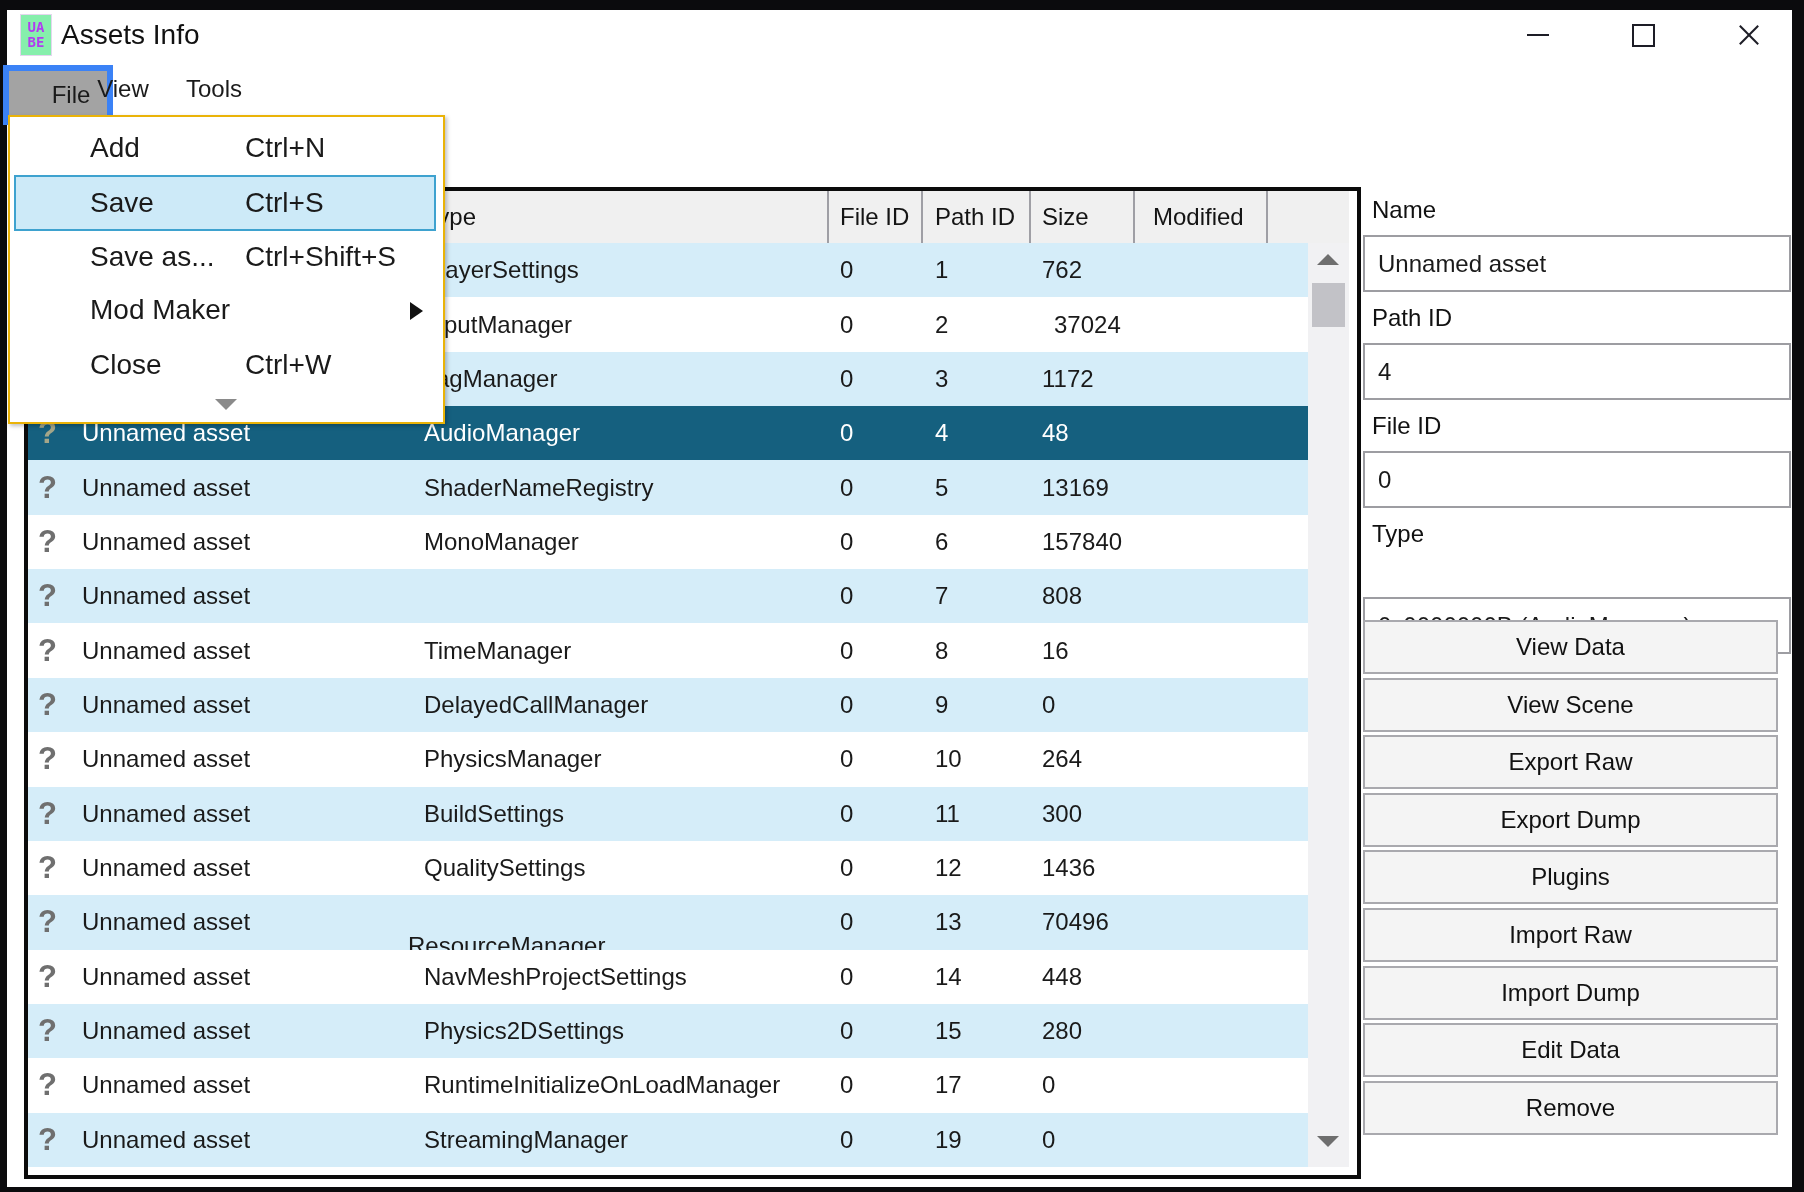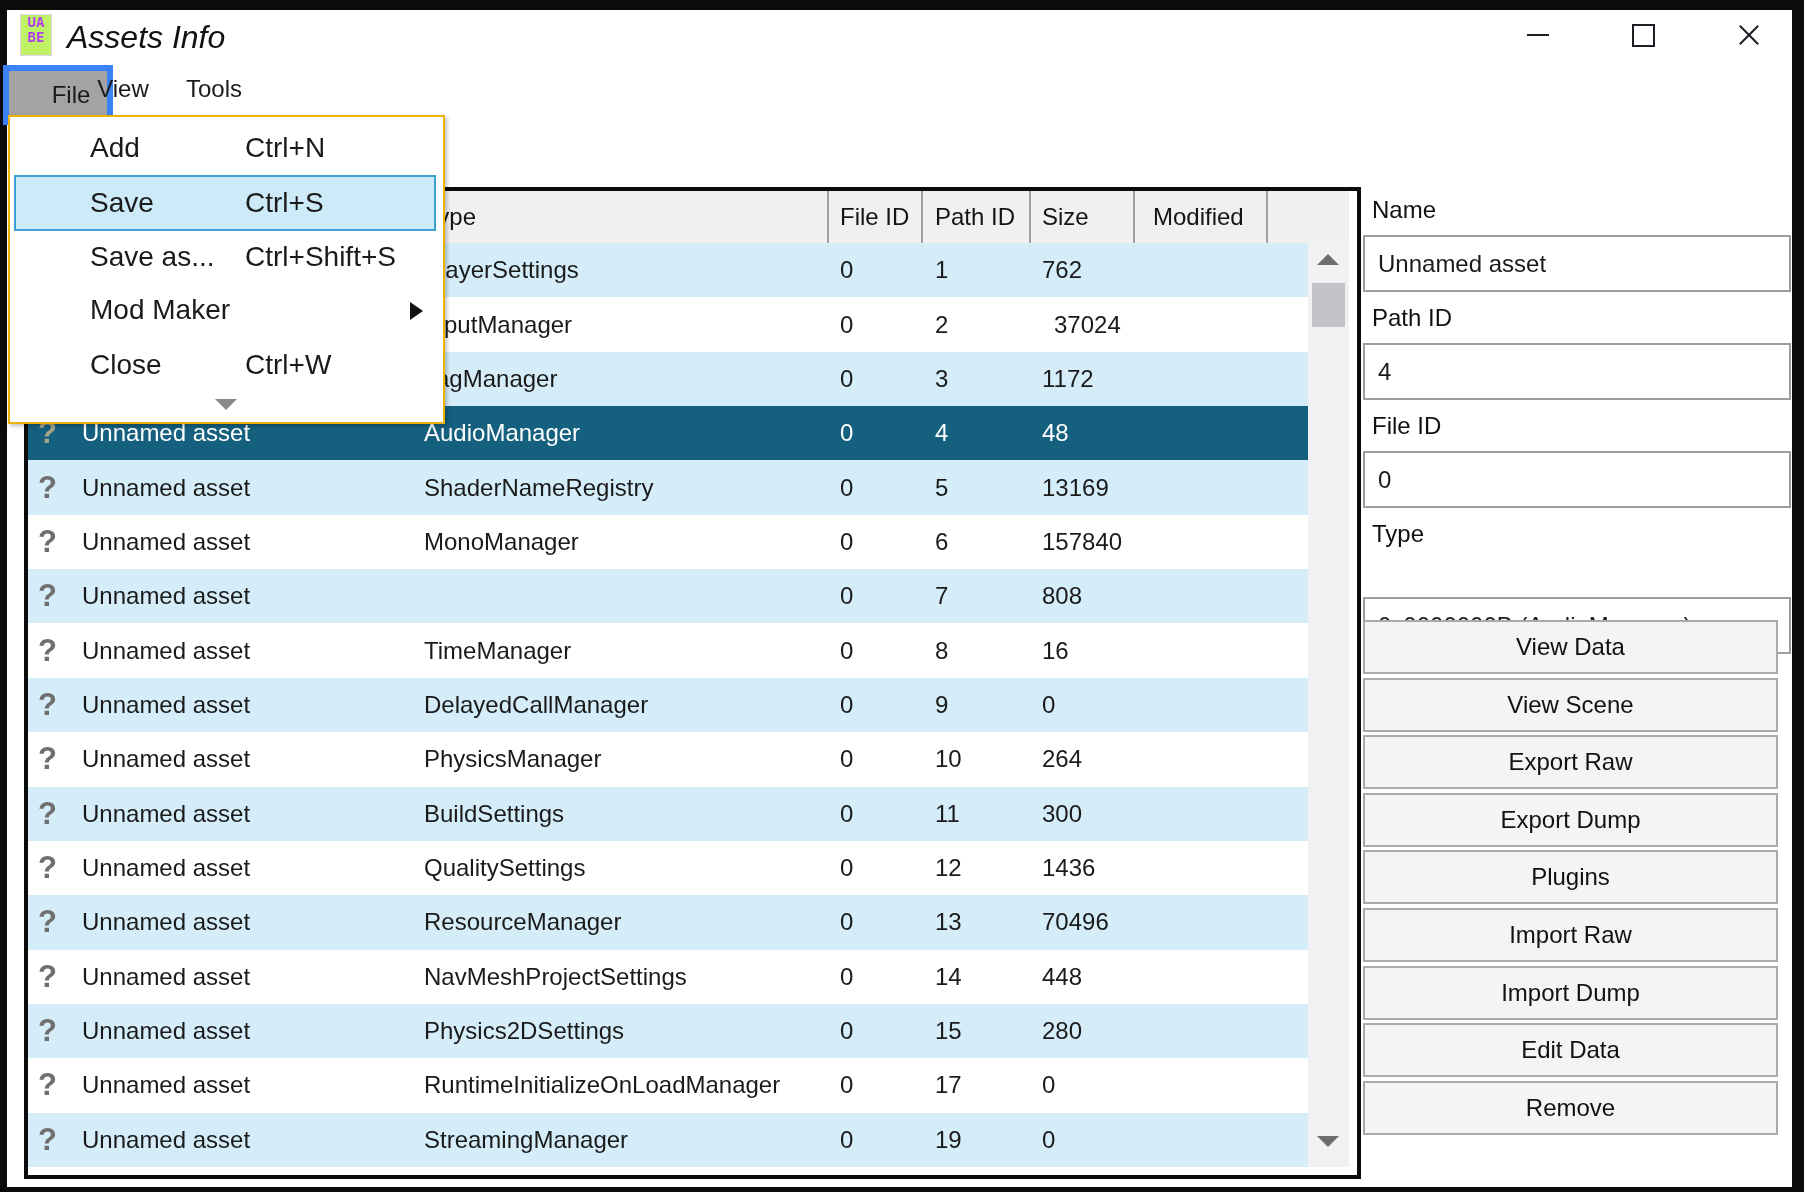--- a/index.html
+++ b/index.html
@@ -2,24 +2,24 @@
 <html><head>
 <meta charset="utf-8">
 <style>
   html,body{margin:0;padding:0;background:#0b0b0d;}
   .stage{position:relative;width:1804px;height:1192px;overflow:hidden;background:#0b0b0d;
          font-family:"Liberation Sans",sans-serif;color:#1a1a1a;}
   .window{position:absolute;left:7px;top:10px;width:1785px;height:1177px;background:#ffffff;}
 
   
   .titlebar{position:absolute;left:0;top:0;width:100%;height:55px;background:#fff;}
-  .appicon{position:absolute;left:13px;top:4px;width:30px;height:40px;background:#bef264;
-           border:1px solid #e3d6ee;display:flex;flex-direction:column;align-items:center;
+  .appicon{position:absolute;left:13px;top:4px;width:30px;height:40px;background:#86efac;
+           border:1px solid #e3d6ee;display:flex;flex-direction:column;align-items:center;justify-content:center;
            font-family:"DejaVu Sans Mono",monospace;font-weight:bold;font-size:14px;line-height:15px;color:#b13cf0;}
-  .apptitle{position:absolute;left:60px;top:9px;font-size:32px;color:#111;font-style:italic;}
+  .apptitle{position:absolute;left:54px;top:9px;font-size:28px;color:#111;}
   .wbtn{position:absolute;top:0;width:56px;height:50px;display:flex;align-items:center;justify-content:center;}
   .glyph-min{width:22px;height:2px;background:#1d1d26;}
   .glyph-max{width:19px;height:19px;border:2px solid #1d1d26;background:#fff;}
   .glyph-close{position:relative;width:26px;height:26px;}
   .glyph-close i{position:absolute;left:0;top:12px;width:26px;height:2px;background:#1d1d26;display:block;}
   .glyph-close i:first-child{transform:rotate(45deg);}
   .glyph-close i:last-child{transform:rotate(-45deg);}
 
   
   .menubar{position:absolute;left:0;top:55px;width:100%;height:48px;background:#fff;font-size:24px;}
@@ -217,21 +217,21 @@
     <span class="cell qicon" style="left:10px;">?</span>
     <span class="cell c-name" style="left:54px;">Unnamed asset</span>
     <span class="cell c-type" style="left:396px;">QualitySettings</span>
     <span class="cell c-file" style="left:812px;">0</span>
     <span class="cell c-path" style="left:907px;">12</span>
     <span class="cell c-size" style="left:1014px;">1436</span>
   </div>
           <div class="row stripe" style="top: 652.2px;">
     <span class="cell qicon" style="left:10px;">?</span>
     <span class="cell c-name" style="left:54px;">Unnamed asset</span>
-    <span class="cell c-type" style="left:396px;">ResourceManager</span>
+    <span class="cell c-type" style="left:380px;margin-top:24px;">ResourceManager</span>
     <span class="cell c-file" style="left:812px;">0</span>
     <span class="cell c-path" style="left:907px;">13</span>
     <span class="cell c-size" style="left:1014px;">70496</span>
   </div>
           <div class="row plain" style="top: 706.55px;">
     <span class="cell qicon" style="left:10px;">?</span>
     <span class="cell c-name" style="left:54px;">Unnamed asset</span>
     <span class="cell c-type" style="left:396px;">NavMeshProjectSettings</span>
     <span class="cell c-file" style="left:812px;">0</span>
     <span class="cell c-path" style="left:907px;">14</span>

